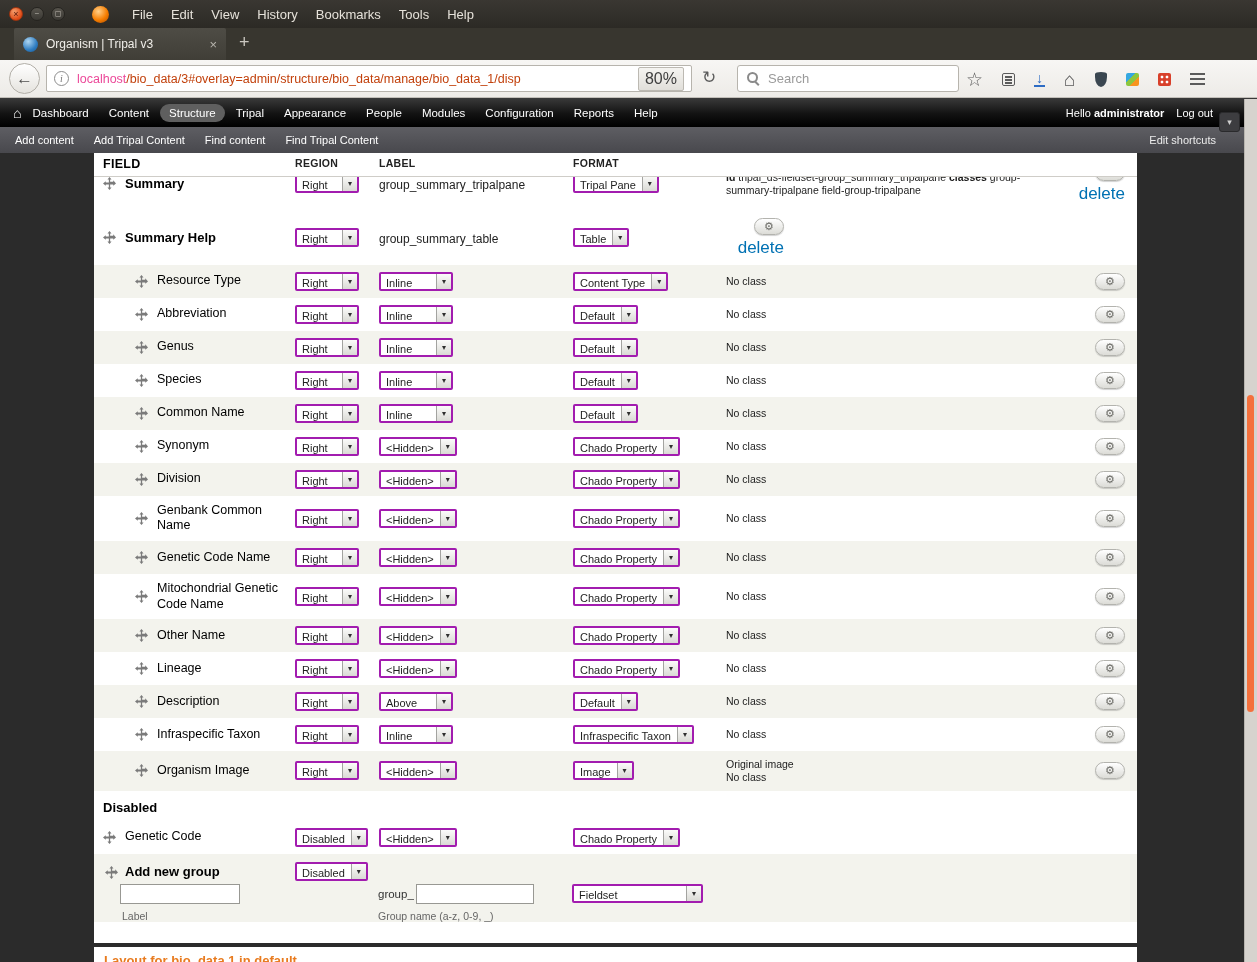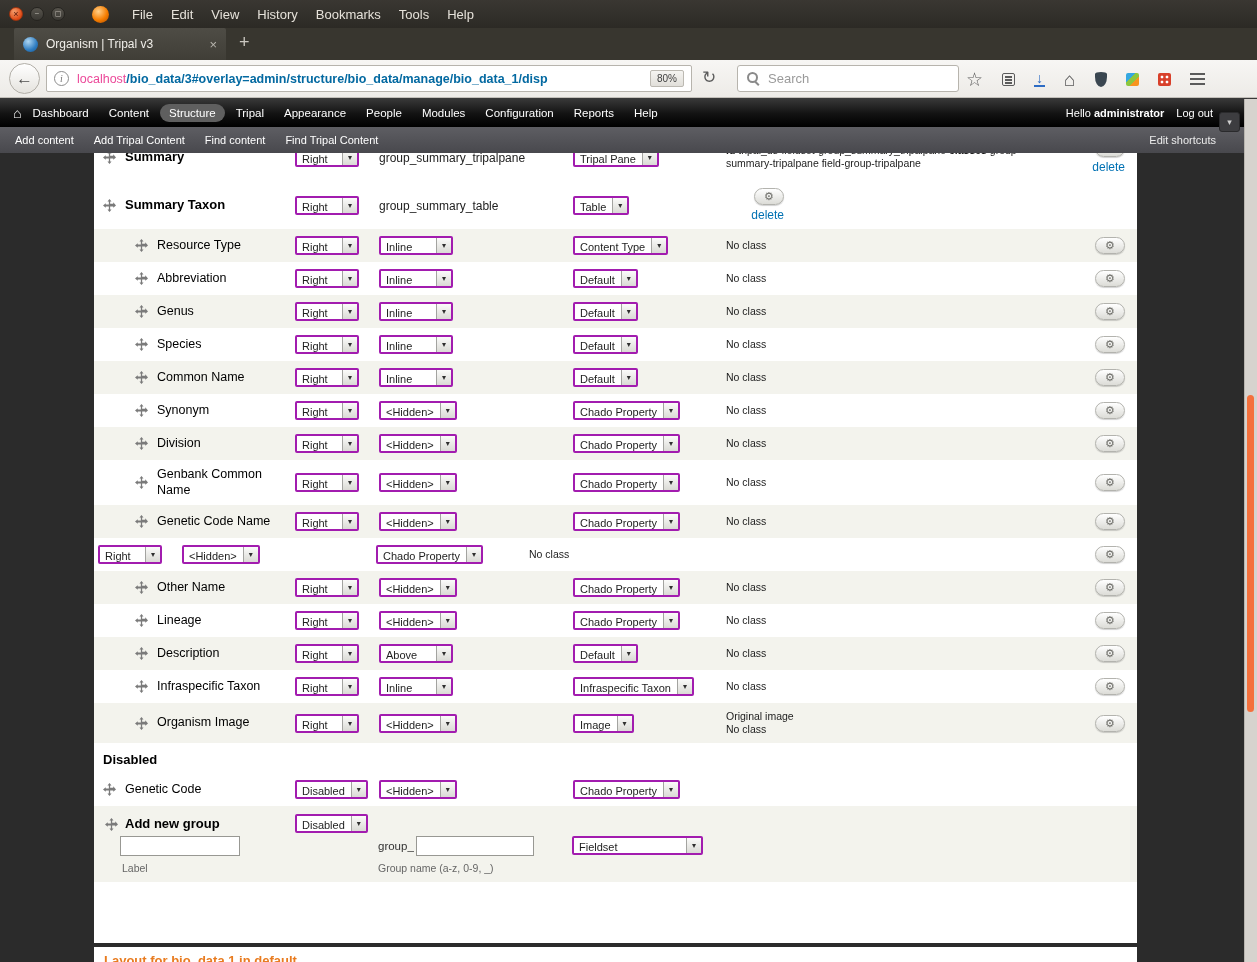--- a/index.html
+++ b/index.html
@@ -37,23 +37,23 @@
   .back-btn { position:absolute; left:9px; top:3px; width:31px; height:31px; border-radius:50%;
     background:linear-gradient(#ffffff,#e5e3de); border:1px solid #b2afa8; display:flex;
     align-items:center; justify-content:center; font-size:17px; color:#4e4e4e; }
   .url-field { position:absolute; left:46px; top:5px; width:646px; height:27px; background:#fff;
     border:1px solid #b7b4ad; border-radius:2px; display:flex; align-items:center; padding:0 7px; }
   .info-icon { width:15px; height:15px; border-radius:50%; border:1px solid #8d8d8d; color:#767676;
     font-size:10px; font-style:italic; display:flex; align-items:center; justify-content:center;
     margin-right:8px; flex:none; font-family:"Liberation Serif", serif; }
   .url-text { font-size:12.5px; white-space:nowrap; overflow:hidden; flex:1; }
   .url-domain { color:#ec4899; }
-  .url-path { color:#0369a1;font-weight:bold; }
+  .url-path { color:#c2410c; }
   .zoom-badge { background:linear-gradient(#f5f4f1,#e1dfda); border:1px solid #bcb9b2; border-radius:2px;
-    font-size:10px; color:#3f3f3f; padding:2px 6px; margin-left:6px; flex:none; }
+    font-size:16px; color:#3f3f3f; padding:2px 6px; margin-left:6px; flex:none; }
   .reload-btn { position:absolute; left:702px; top:7px; font-size:17px; color:#5c5c5c; }
   .search-field { position:absolute; left:737px; top:5px; width:222px; height:27px; background:#fff;
     border:1px solid #b7b4ad; border-radius:3px; display:flex; align-items:center; padding:0 9px; }
   .search-glyph { position:relative; width:13px; height:13px; flex:none; }
   .search-glyph::before { content:''; position:absolute; left:0; top:0; width:7px; height:7px;
     border:2px solid #8a8a8a; border-radius:50%; }
   .search-glyph::after { content:''; position:absolute; left:9px; top:9px; width:5px; height:2px;
     background:#8a8a8a; transform:rotate(45deg); transform-origin:0 0; }
   .search-input { border:none; outline:none; flex:1; font-size:13px; color:#333; margin-left:8px;
     font-family:"Liberation Sans", sans-serif; background:transparent; }
@@ -137,24 +137,24 @@
   .sel-arrow { width:15px; background:linear-gradient(#fbfbfa,#dadad5); border-left:1px solid #a3a3a0;
     display:flex; align-items:center; justify-content:center; font-size:8px; color:#2f2f2f; flex:none; }
   .col.region .sel { min-width:64px; }
   .col.label  .sel { min-width:74px; }
 
   
   .gear-btn { width:30px; height:17px; border-radius:9px; border:1px solid #b3b3ae;
     background:linear-gradient(#ffffff,#dcdcd7); display:flex; align-items:center; justify-content:center;
     color:#6d6d68; box-shadow:0 1px 1px rgba(0,0,0,.18); cursor:pointer; }
   .gear-glyph { font-size:11px; line-height:1; }
-  .del { color:#0071b3; font-size:12px; cursor:pointer; text-decoration:none;margin-left:25px; }
-
-  
-  .addgroup { position:relative; height:76px; background:#f3f3ed; }
+  .del { color:#0071b3; font-size:17px; cursor:pointer; text-decoration:none;margin-left:25px; }
+
+  
+  .addgroup { position:relative; height:68px; background:#f3f3ed; }
   .ag-handle { position:absolute; left:11px; top:12px; }
   .ag-title { position:absolute; left:31px; top:10px; font-weight:bold; font-size:13px; }
   .ag-region { position:absolute; left:201px; top:8px; }
   .ag-input { position:absolute; height:20px; border:1px solid #989893; background:#fff; font-size:12px;
     padding:1px 4px; font-family:"Liberation Sans", sans-serif; }
   .ag-label-input { left:26px; top:30px; width:120px; }
   .ag-prefix { position:absolute; left:284px; top:34px; font-size:11.5px; color:#333; }
   .ag-group-input { left:322px; top:30px; width:118px; }
   .ag-format { position:absolute; left:478px; top:30px; min-width:131px; justify-content:space-between; }
   .ag-cap { position:absolute; top:56px; font-size:10.5px; color:#666; }
@@ -252,20 +252,26 @@
   <span class="sc-item">Add content</span>
   <span class="sc-item">Add Tripal Content</span>
   <span class="sc-item">Find content</span>
   <span class="sc-item">Find Tripal Content</span>
   <span class="sc-right">Edit shortcuts</span>
 </div>
 
 <div class="content-bg"></div>
 
 <div class="panel">
+  <div class="thead">
+    <div class="col name">FIELD</div>
+    <div class="col region">REGION</div>
+    <div class="col label">LABEL</div>
+    <div class="col format">FORMAT</div>
+  </div>
 
   <div>
       <div class="trow bold-name pull-up">
     <div class="col name">
       <span class="handle">
         <svg width="13" height="13" viewBox="0 0 16 16">
               <path fill="#7a7a7a" d="M8 0l2.5 3H8.8v2.8h3.8V4.1L16 8l-3.4 2.9V9.2H8.8V13h1.7L8 16l-2.5-3h1.7V9.2H3.4v1.7L0 8l3.4-2.9v1.7h3.8V3H5.5z"></path>
             </svg>
       </span>
       <span class="fname">Summary</span>
@@ -294,21 +300,21 @@
       <a class="del">delete</a>
     </div>
   </div>
       <div class="trow bold-name">
     <div class="col name">
       <span class="handle">
         <svg width="13" height="13" viewBox="0 0 16 16">
               <path fill="#7a7a7a" d="M8 0l2.5 3H8.8v2.8h3.8V4.1L16 8l-3.4 2.9V9.2H8.8V13h1.7L8 16l-2.5-3h1.7V9.2H3.4v1.7L0 8l3.4-2.9v1.7h3.8V3H5.5z"></path>
             </svg>
       </span>
-      <span class="fname">Summary Taxon</span>
+      <span class="fname">Summary Help</span>
     </div>
     <div class="col region">
       <span class="sel">
             <span class="sel-label">Right</span>
             <span class="sel-arrow">▾</span>
           </span>
     </div>
     <div class="col label">
       <span class="label-text">group_summary_table</span>
       
@@ -644,20 +650,28 @@
     </div>
     <div class="col summary">No class</div>
     <div class="col actions">
       <span class="gear-btn">
             <span class="gear-glyph">⚙</span>
           </span>
 
     </div>
   </div>
       <div class="trow indent">
+    <div class="col name">
+      <span class="handle">
+        <svg width="13" height="13" viewBox="0 0 16 16">
+              <path fill="#7a7a7a" d="M8 0l2.5 3H8.8v2.8h3.8V4.1L16 8l-3.4 2.9V9.2H8.8V13h1.7L8 16l-2.5-3h1.7V9.2H3.4v1.7L0 8l3.4-2.9v1.7h3.8V3H5.5z"></path>
+            </svg>
+      </span>
+      <span class="fname">Mitochondrial Genetic Code Name</span>
+    </div>
     <div class="col region">
       <span class="sel">
             <span class="sel-label">Right</span>
             <span class="sel-arrow">▾</span>
           </span>
     </div>
     <div class="col label">
       
       <span class="sel">
             <span class="sel-label">&lt;Hidden&gt;</span>

